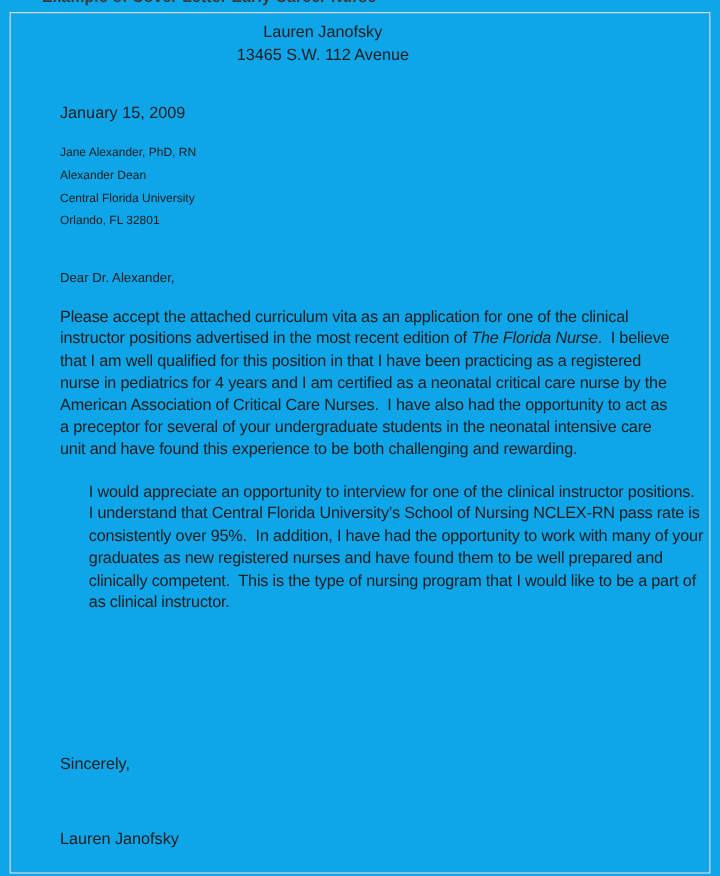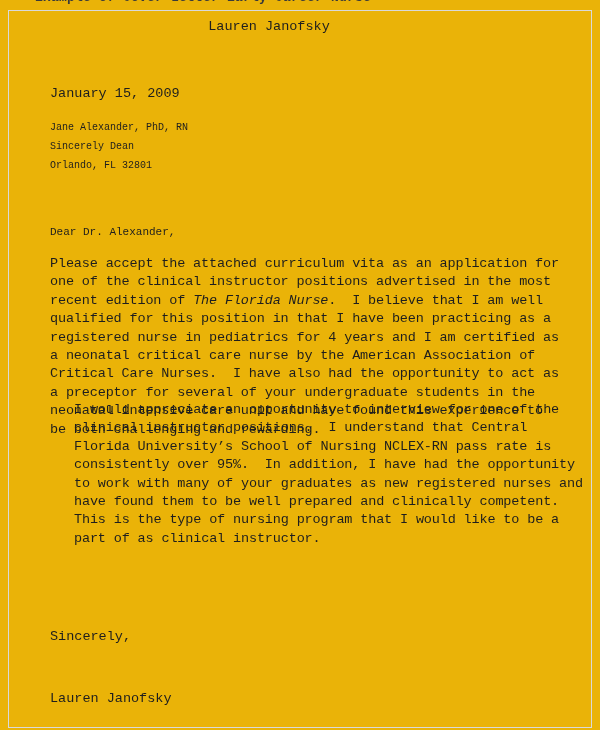--- a/index.html
+++ b/index.html
@@ -4,23 +4,23 @@
 <style>
   html, body {
     margin: 0;
     padding: 0;
     background: #ffffff;
   }
   .page {
     position: relative;
     width: 600px;
     height: 730px;
-    background: #eab308;
+    background: #0ea5e9;
     overflow: hidden;
-    font-family: Liberation Mono, monospace;
+    font-family: Liberation Sans, sans-serif;
     color: #1e1e1e;
   }
   
   .frame {
     position: absolute;
     left: 8px;
     top: 10px;
     right: 8px;
     bottom: 2px;
     border: 1px solid #d9d9d9;
@@ -96,27 +96,29 @@
 <body>
 
 <div class="page">
 
   <div class="clipped-heading">Example of Cover Letter Early Career Nurse</div>
 
   <div class="frame"></div>
 
   <div class="sender">
     <div>Lauren Janofsky</div>
+    <div>13465 S.W. 112 Avenue</div>
   </div>
 
   <div class="date">January 15, 2009</div>
 
   <div class="recipient">
     <div>Jane Alexander, PhD, RN</div>
-    <div>Sincerely Dean</div>
+    <div>Alexander Dean</div>
+    <div>Central Florida University</div>
     <div>Orlando, FL 32801</div>
   </div>
 
   <div class="salutation">Dear Dr. Alexander,</div>
 
   <p class="bodypara p1"><span>Please accept the attached curriculum vita as an application for one of the clinical instructor positions advertised in the most recent edition of </span><span class="italic">The Florida Nurse</span><span>.  I believe that I am well qualified for this position in that I have been practicing as a registered nurse in pediatrics for 4 years and I am certified as a neonatal critical care nurse by the American Association of Critical Care Nurses.  I have also had the opportunity to act as a preceptor for several of your undergraduate students in the neonatal intensive care unit and have found this experience to be both challenging and rewarding.</span></p>
 
   <p class="bodypara p2">I would appreciate an opportunity to interview for one of the clinical instructor positions.  I understand that Central Florida University’s School of Nursing NCLEX-RN pass rate is consistently over 95%.  In addition, I have had the opportunity to work with many of your graduates as new registered nurses and have found them to be well prepared and clinically competent.  This is the type of nursing program that I would like to be a part of as clinical instructor.</p>
 
 

